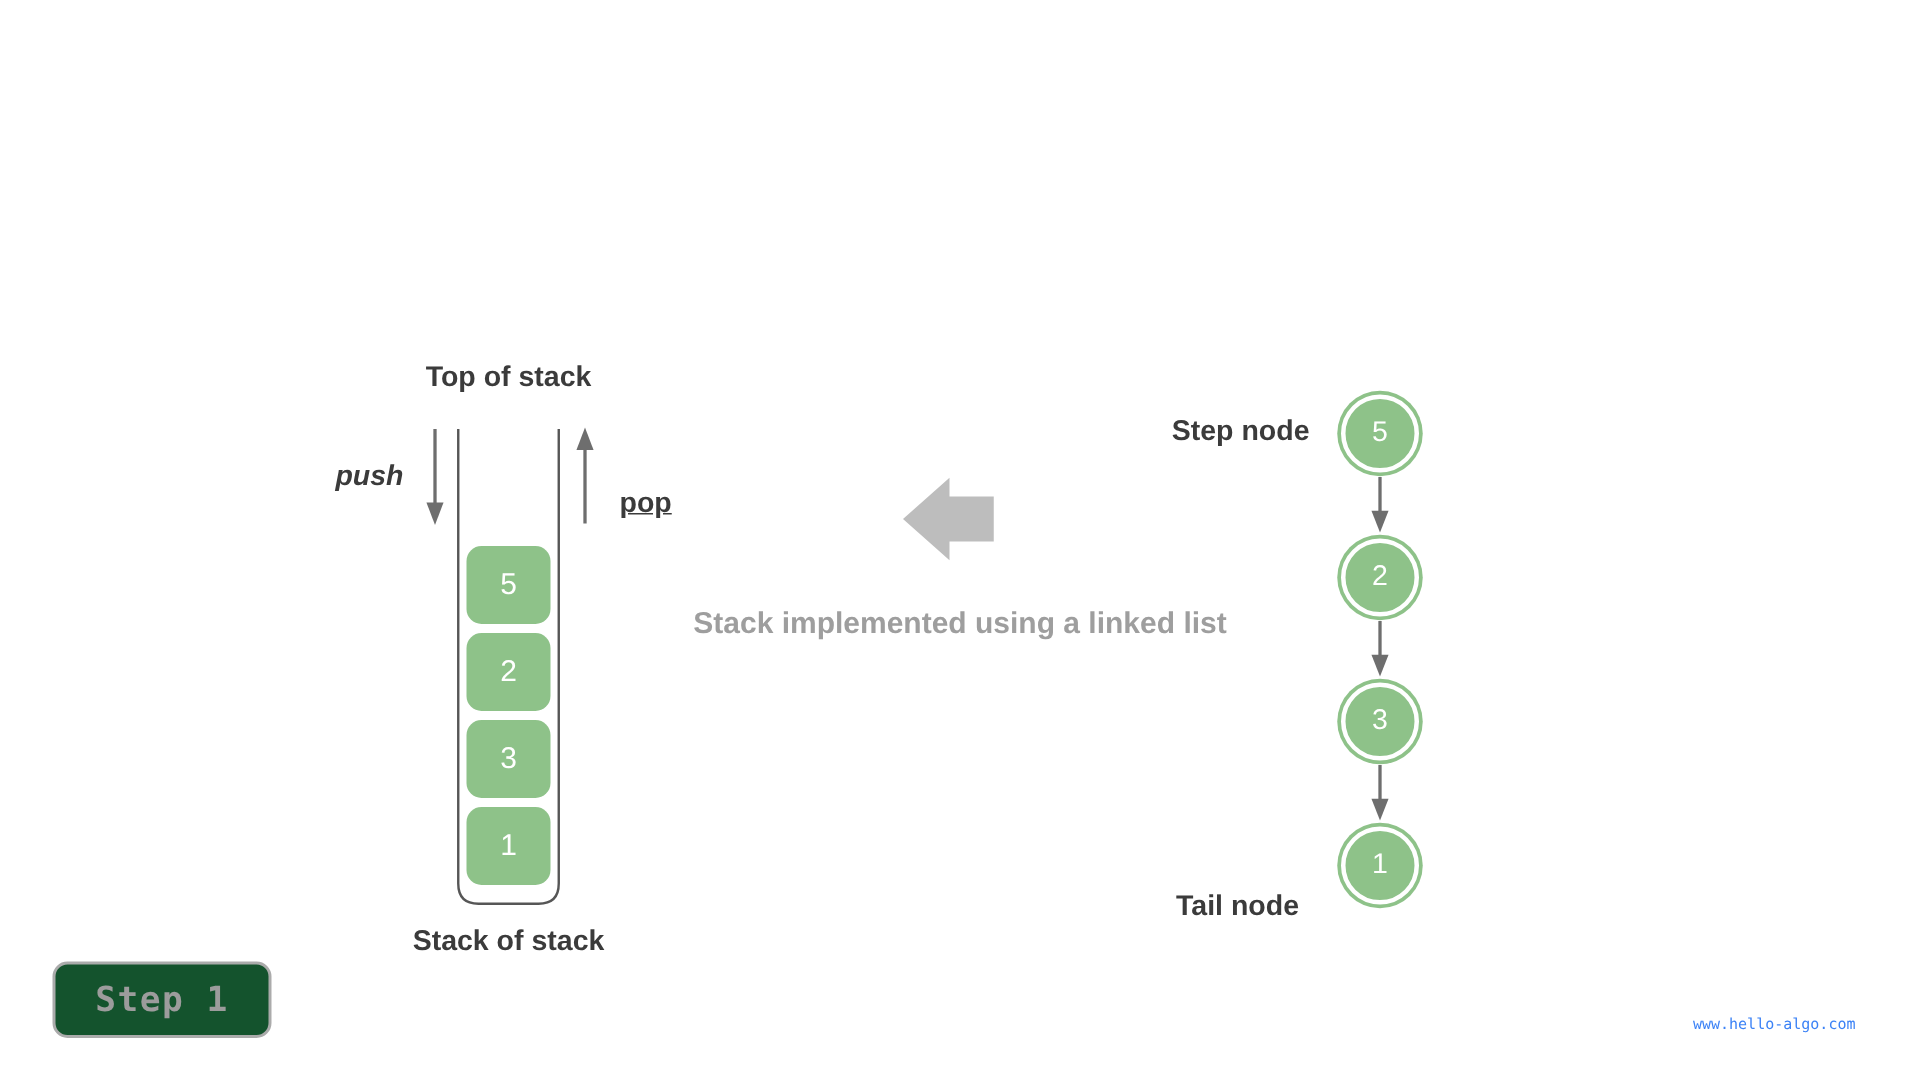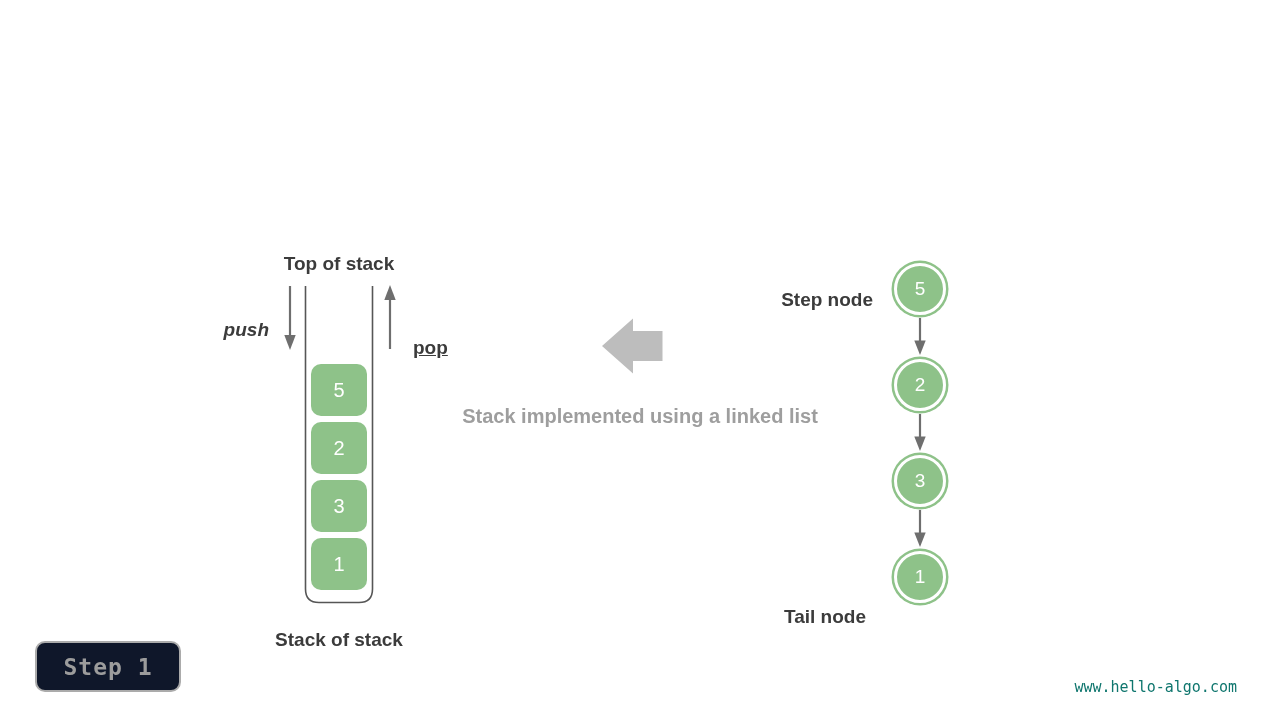--- a/index.html
+++ b/index.html
@@ -7,21 +7,21 @@
     --pointer-gray:#6e6e6e;
     --block-arrow-gray:#bdbdbd;
     --label-dark:#3b3b3b;
     --caption-gray:#9e9e9e;
   }
   *{margin:0;padding:0;box-sizing:border-box;}
   body{background:#fff;font-family:"Liberation Sans",sans-serif;}
   .canvas{position:relative;width:1280px;height:720px;background:#ffffff;overflow:hidden;}
   .svg-layer{position:absolute;left:0;top:0;width:1280px;height:720px;pointer-events:none;}
 
-  .lbl{position:absolute;font-weight:bold;font-size:19px;color:var(--label-dark);white-space:nowrap;margin-top:12px;}
+  .lbl{position:absolute;font-weight:bold;font-size:19px;color:var(--label-dark);white-space:nowrap;}
   .lbl-center{transform:translateX(-50%);}
 
   .stack-el{
     position:absolute;left:311px;width:56px;height:52px;border-radius:10px;
     background:var(--node-green);color:#fff;font-size:20px;
     display:flex;align-items:center;justify-content:center;
   }
 
   .ll-node{
     position:absolute;left:894px;width:52px;height:52px;border-radius:50%;
@@ -31,29 +31,29 @@
     display:flex;align-items:center;justify-content:center;
   }
 
   .caption{
     position:absolute;left:640px;top:405px;transform:translateX(-50%);
     font-size:20px;color:var(--caption-gray);white-space:nowrap;font-weight:bold;
   }
 
   .step-badge{
     position:absolute;left:35px;top:641px;width:146px;height:51px;
-    background:#0f172a;border:2px solid #ababab;border-radius:10px;
+    background:#14532d;border:2px solid #ababab;border-radius:10px;
     display:flex;align-items:center;justify-content:center;
     font-family:"DejaVu Sans Mono",monospace;font-weight:bold;
     font-size:23px;color:#9c9c9c;letter-spacing:1px;
   }
 
   .watermark{
     position:absolute;right:43px;top:678px;
-    font-family:"DejaVu Sans Mono",monospace;font-size:15px;color:#0f766e;
+    font-family:"DejaVu Sans Mono",monospace;font-size:10px;color:#3b82f6;
   }
 
   .stack-wall{fill:none;stroke:#565656;stroke-width:1.6px;}
   .ptr-line{stroke:var(--pointer-gray);stroke-width:2.2px;}
   .ah{fill:var(--pointer-gray);}
   .block-arrow{fill:var(--block-arrow-gray);}
 </style>
 </head>
 <body>
 

